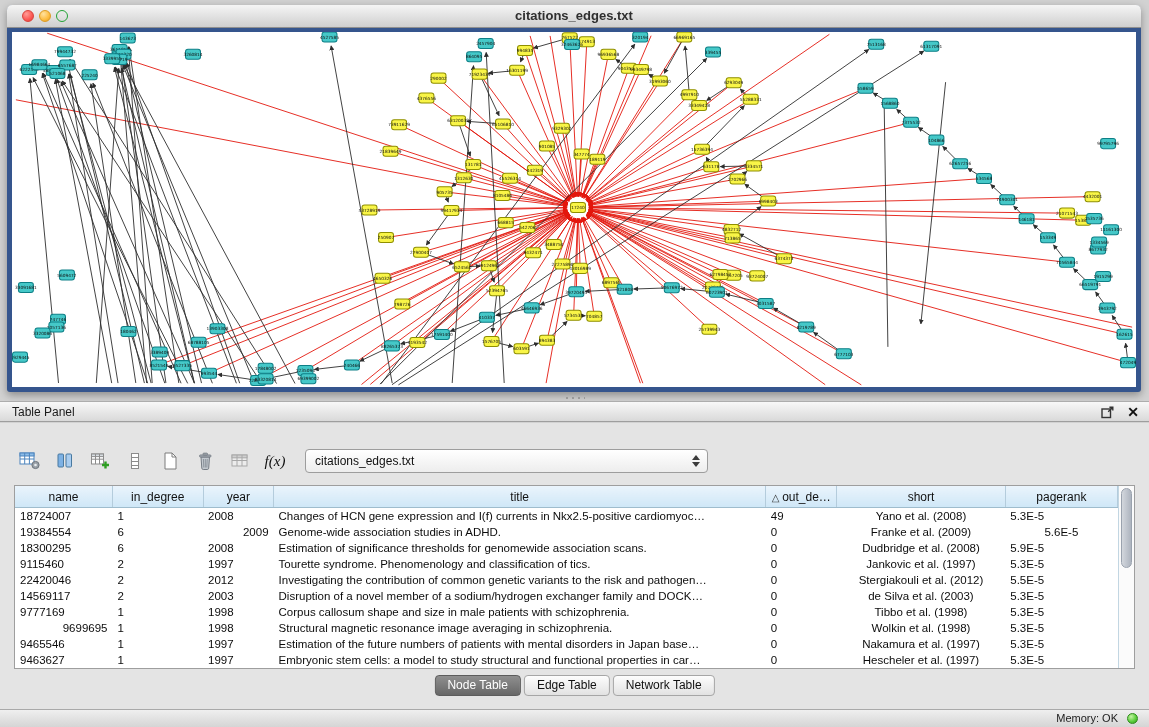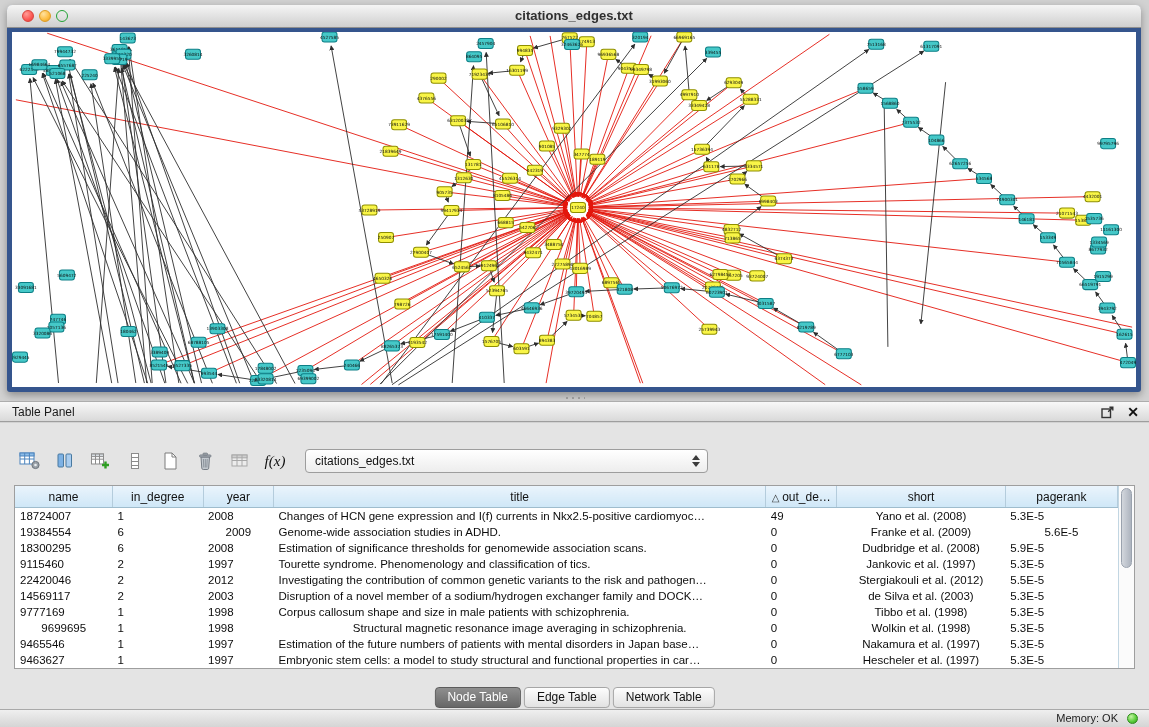--- a/index.html
+++ b/index.html
@@ -55,21 +55,21 @@
     border-right:1px solid #b4ccdc;border-bottom:1px solid #9fbccd;
     font-weight:normal;font-size:12px;color:#111;text-align:center;overflow:hidden;white-space:nowrap;}
   table.grid td{height:16px;padding:0 5px;white-space:nowrap;overflow:hidden;color:#0c0c0c;}
   .sort{font-size:10px;color:#333;}
   .vscroll{width:15px;border-left:1px solid #c2d6e2;background:#fbfbfb;position:relative;}
   .vthumb{position:absolute;left:2px;right:2px;top:2px;height:78px;border-radius:6px;
     background:linear-gradient(90deg,#d3d7dd,#adb4bf);border:1px solid #9aa2ae;}
 
   .tabs{position:absolute;left:50%;transform:translateX(-50%);top:252px;display:flex;gap:3px;}
   .tab{height:19px;line-height:19px;padding:0 12px;font-size:12px;border-radius:4px;
-    border:1px solid #a6a6a6;background:linear-gradient(#fdfdfd,#e2e2e2);color:#111;margin-top:12px;}
+    border:1px solid #a6a6a6;background:linear-gradient(#fdfdfd,#e2e2e2);color:#111;}
   .tab.selected{background:linear-gradient(#8f8f8f,#676767);color:#fff;border-color:#5c5c5c;}
 
   .status-bar{position:absolute;left:0;bottom:0;width:100%;height:18px;
     background:linear-gradient(#efefef,#d5d5d5);border-top:1px solid #a9a9a9;box-sizing:border-box;}
   .memory{position:absolute;right:31px;top:2px;font-size:11px;color:#222;margin-left:14px;}
   .mem-dot{position:absolute;right:11px;top:3px;width:11px;height:11px;border-radius:50%;
     background:radial-gradient(circle at 35% 30%,#c4f3a4,#5ecf3e 55%,#2f9c1c);border:1px solid #2e8c1a;box-sizing:border-box;}
 </style>
 </head>
 <body>
@@ -981,21 +981,21 @@
               <td style="text-align: left;">1</td>
               <td style="text-align: left;">2008</td>
               <td style="text-align: left;">Changes of HCN gene expression and I(f) currents in Nkx2.5-positive cardiomyoc…</td>
               <td style="text-align: left;">49</td>
               <td style="text-align: center;">Yano et al. (2008)</td>
               <td style="text-align: left;">5.3E-5</td>
             </tr>
             <tr>
               <td style="text-align: left;">19384554</td>
               <td style="text-align: left;">6</td>
-              <td style="text-align: center;">2009</td>
+              <td style="text-align: right;">2009</td>
               <td style="text-align: left;">Genome-wide association studies in ADHD.</td>
               <td style="text-align: left;">0</td>
               <td style="text-align: center; margin-top: 37px;">Franke et al. (2009)</td>
               <td style="text-align: center;">5.6E-5</td>
             </tr>
             <tr>
               <td style="text-align: left;">18300295</td>
               <td style="text-align: left;">6</td>
               <td style="text-align: left;">2008</td>
               <td style="text-align: left;">Estimation of significance thresholds for genomewide association scans.</td>
@@ -1033,24 +1033,24 @@
             <tr>
               <td style="text-align: left; margin-left: 16px;">9777169</td>
               <td style="text-align: left;">1</td>
               <td style="text-align: left;">1998</td>
               <td style="text-align: left;">Corpus callosum shape and size in male patients with schizophrenia.</td>
               <td style="text-align: left;">0</td>
               <td style="text-align: center;">Tibbo et al. (1998)</td>
               <td style="text-align: left;">5.3E-5</td>
             </tr>
             <tr>
-              <td style="text-align: center;">9699695</td>
+              <td style="text-align: right;">9699695</td>
               <td style="text-align: left;">1</td>
               <td style="text-align: left;">1998</td>
-              <td style="text-align: center;">Structural magnetic resonance image averaging in schizophrenia.</td>
+              <td style="text-align: left;">Structural magnetic resonance image averaging in schizophrenia.</td>
               <td style="text-align: left;">0</td>
               <td style="text-align: center;">Wolkin et al. (1998)</td>
               <td style="text-align: left;">5.3E-5</td>
             </tr>
             <tr>
               <td style="text-align: left;">9465546</td>
               <td style="text-align: left;">1</td>
               <td style="text-align: left;">1997</td>
               <td style="text-align: left;">Estimation of the future numbers of patients with mental disorders in Japan base…</td>
               <td style="text-align: left;">0</td>

